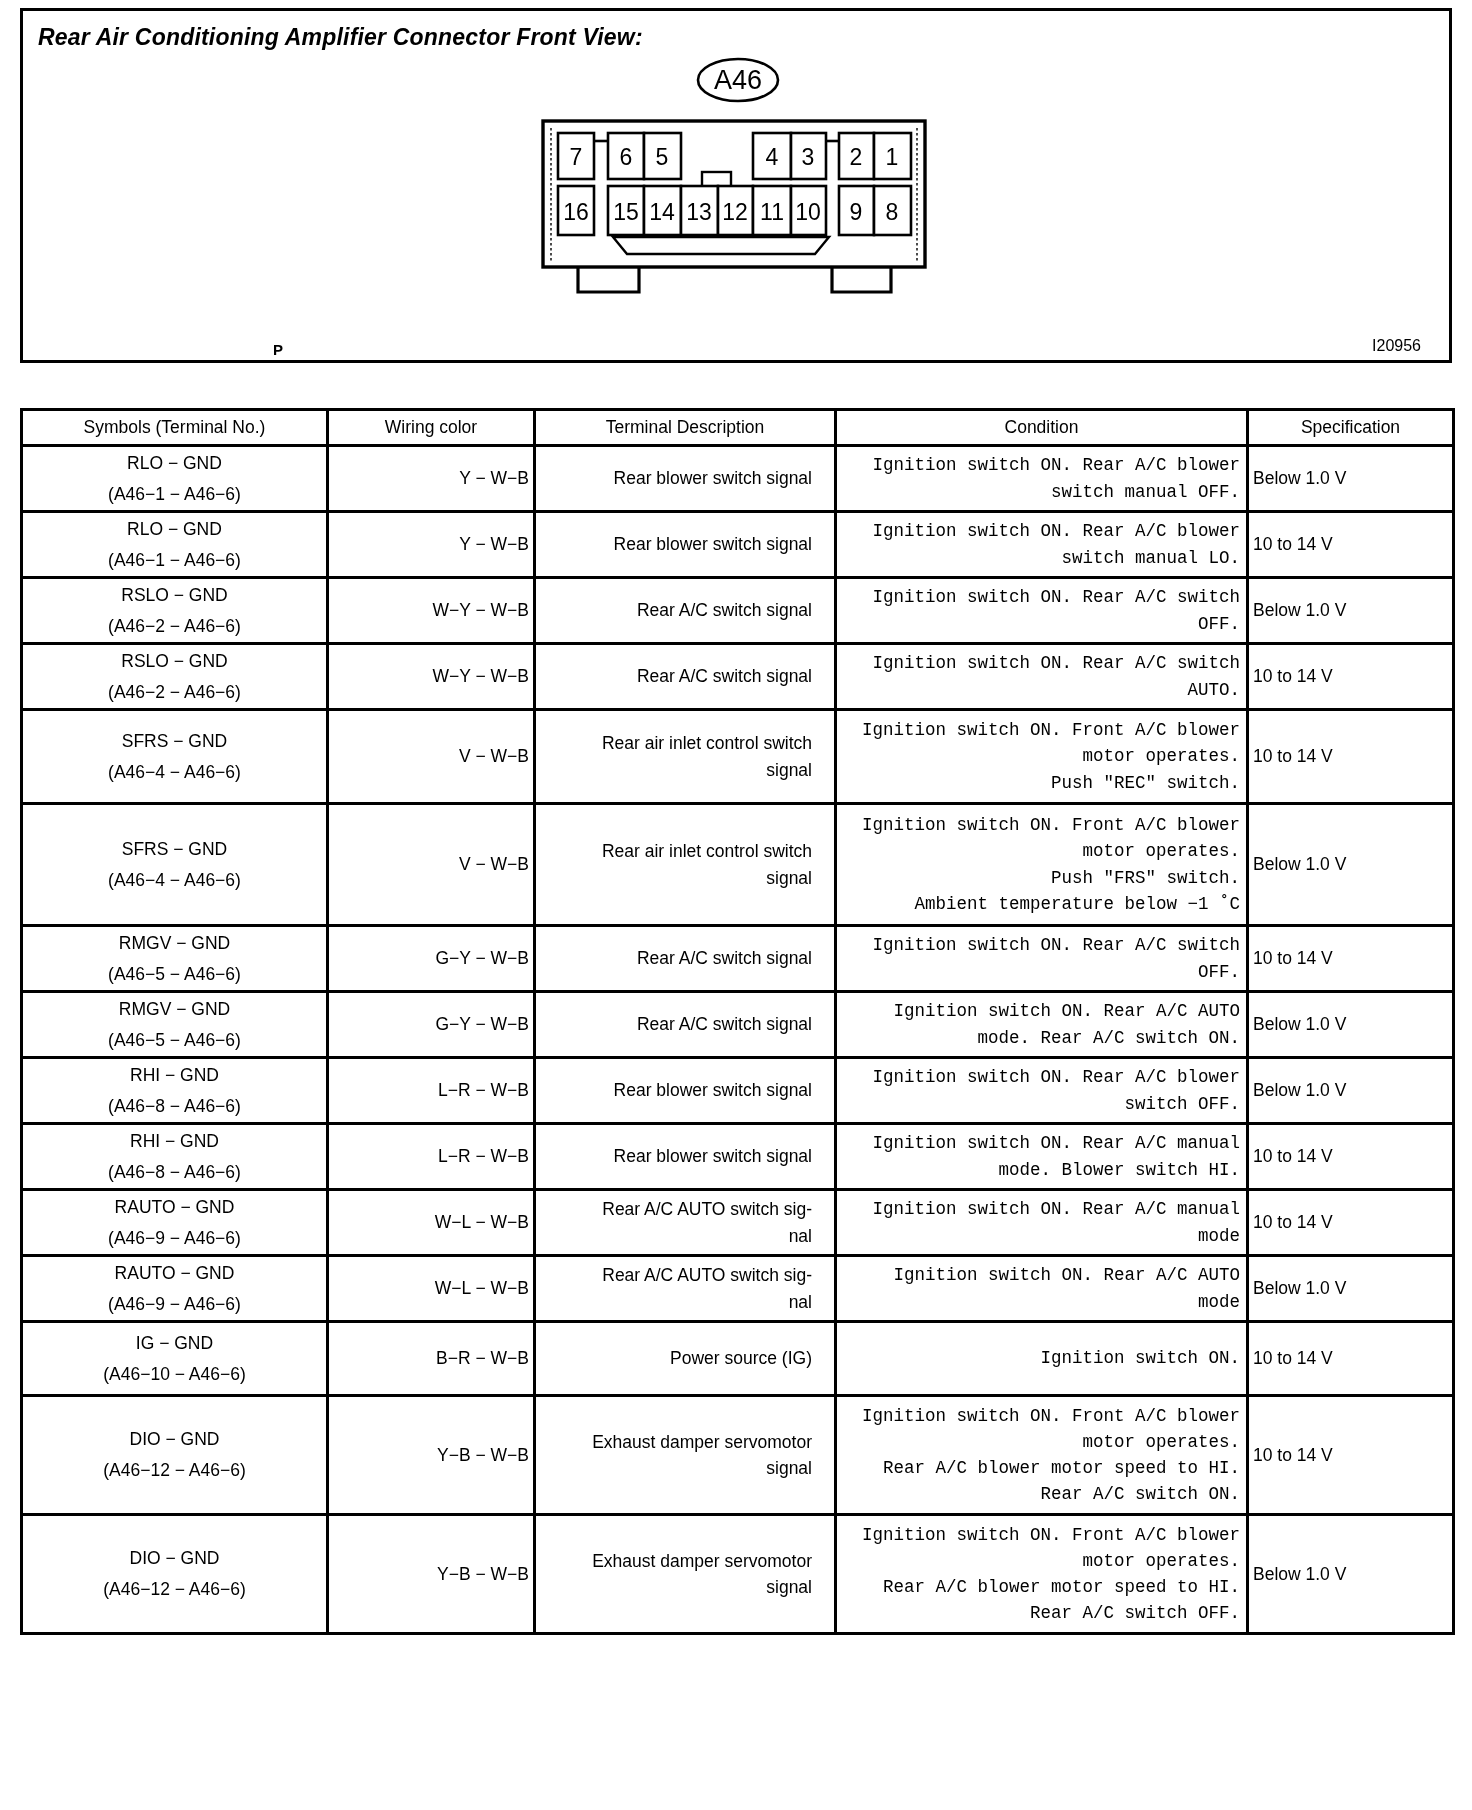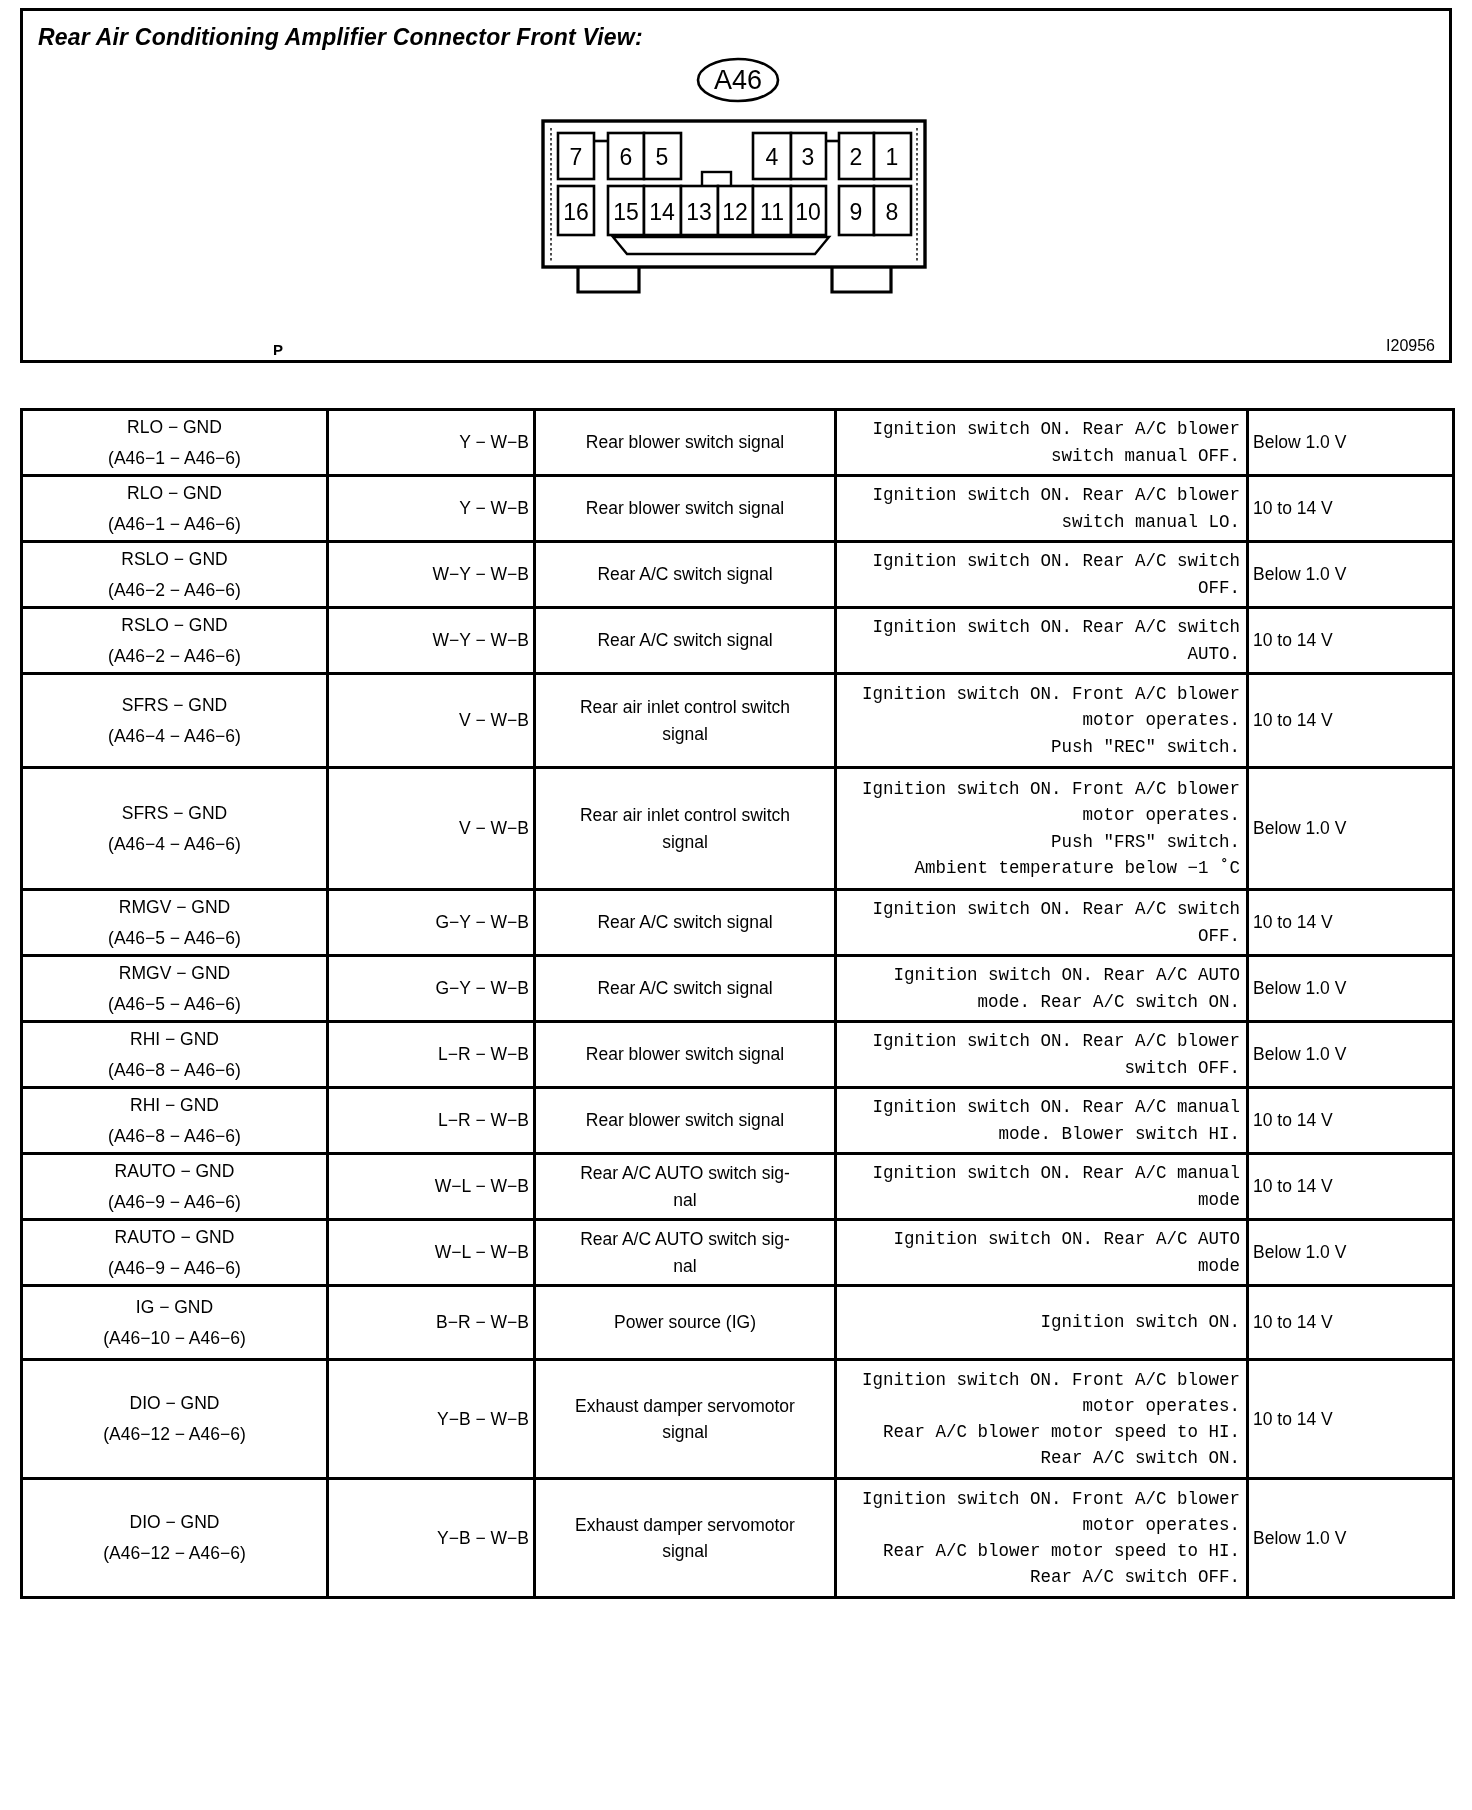--- a/index.html
+++ b/index.html
@@ -7,29 +7,29 @@
   .page{padding:8px 20px 10px 20px;}
 
   
   .figure{position:relative;box-sizing:border-box;width:1432px;height:355px;border:3px solid #000;}
   .figure-title{font-size:23px;font-weight:bold;padding:13px 0 0 15px;letter-spacing:.2px;font-style:italic;}
   .connector-wrap{width:430px;margin:2px auto 0 auto;}
   svg{display:block;}
   .pin rect{fill:#fff;stroke:#000;stroke-width:2.6;}
   .pin text{font-size:23px;fill:#000;text-anchor:middle;}
   .corner-mark{position:absolute;left:250px;bottom:2px;font-size:15px;font-weight:bold;}
-  .figure-id{position:absolute;right:14px;bottom:5px;font-size:16px;}
+  .figure-id{position:absolute;right:28px;bottom:5px;font-size:16px;}
 
   
   table.spec{border-collapse:collapse;table-layout:fixed;width:1432px;margin-top:45px;}
   table.spec th, table.spec td{border:3px solid #000;font-size:17.5px;font-weight:normal;vertical-align:middle;overflow:hidden;}
   th{height:33px;text-align:center;padding:0 2px;}
   td.c-sym{text-align:center;white-space:pre-line;line-height:1.75;padding:0 4px;}
   td.c-wire{text-align:right;padding:0 4px;}
-  td.c-desc{text-align:center;white-space:pre-line;line-height:1.5;padding:2px 10px 2px 10px;}
+  td.c-desc{text-align:right;white-space:pre-line;line-height:1.5;padding:2px 22px 2px 10px;}
   td.c-cond{text-align:right;white-space:pre-line;line-height:1.5;padding:4px 6px 4px 12px;font-family:Liberation Mono, monospace;}
   td.c-spec{text-align:left;padding:0 4px;}
   tr.h-std{height:66px;}
   tr.h-m{height:94px;}
   tr.h-l{height:122px;}
   tr.h-ig{height:74px;}
   tr.h-xl{height:119px;}
 </style>
 </head>
 <body>
@@ -135,20 +135,27 @@
 
   <table class="spec">
     <colgroup>
       <col style="width:306px">
         <col style="width:207px">
         <col style="width:301px">
         <col style="width:412px">
         <col style="width:206px">
     </colgroup>
     <tbody>
+        <tr>
+      <th>Symbols (Terminal No.)</th>
+      <th>Wiring color</th>
+      <th>Terminal Description</th>
+      <th>Condition</th>
+      <th>Specification</th>
+    </tr>
 
     <tr class="h-std">
       <td class="c-sym">RLO − GND
 (A46−1 − A46−6)</td>
       <td class="c-wire">Y − W−B</td>
       <td class="c-desc">Rear blower switch signal</td>
       <td class="c-cond">Ignition switch ON. Rear A/C blower
 switch manual OFF.</td>
       <td class="c-spec">Below 1.0 V</td>
     </tr>

